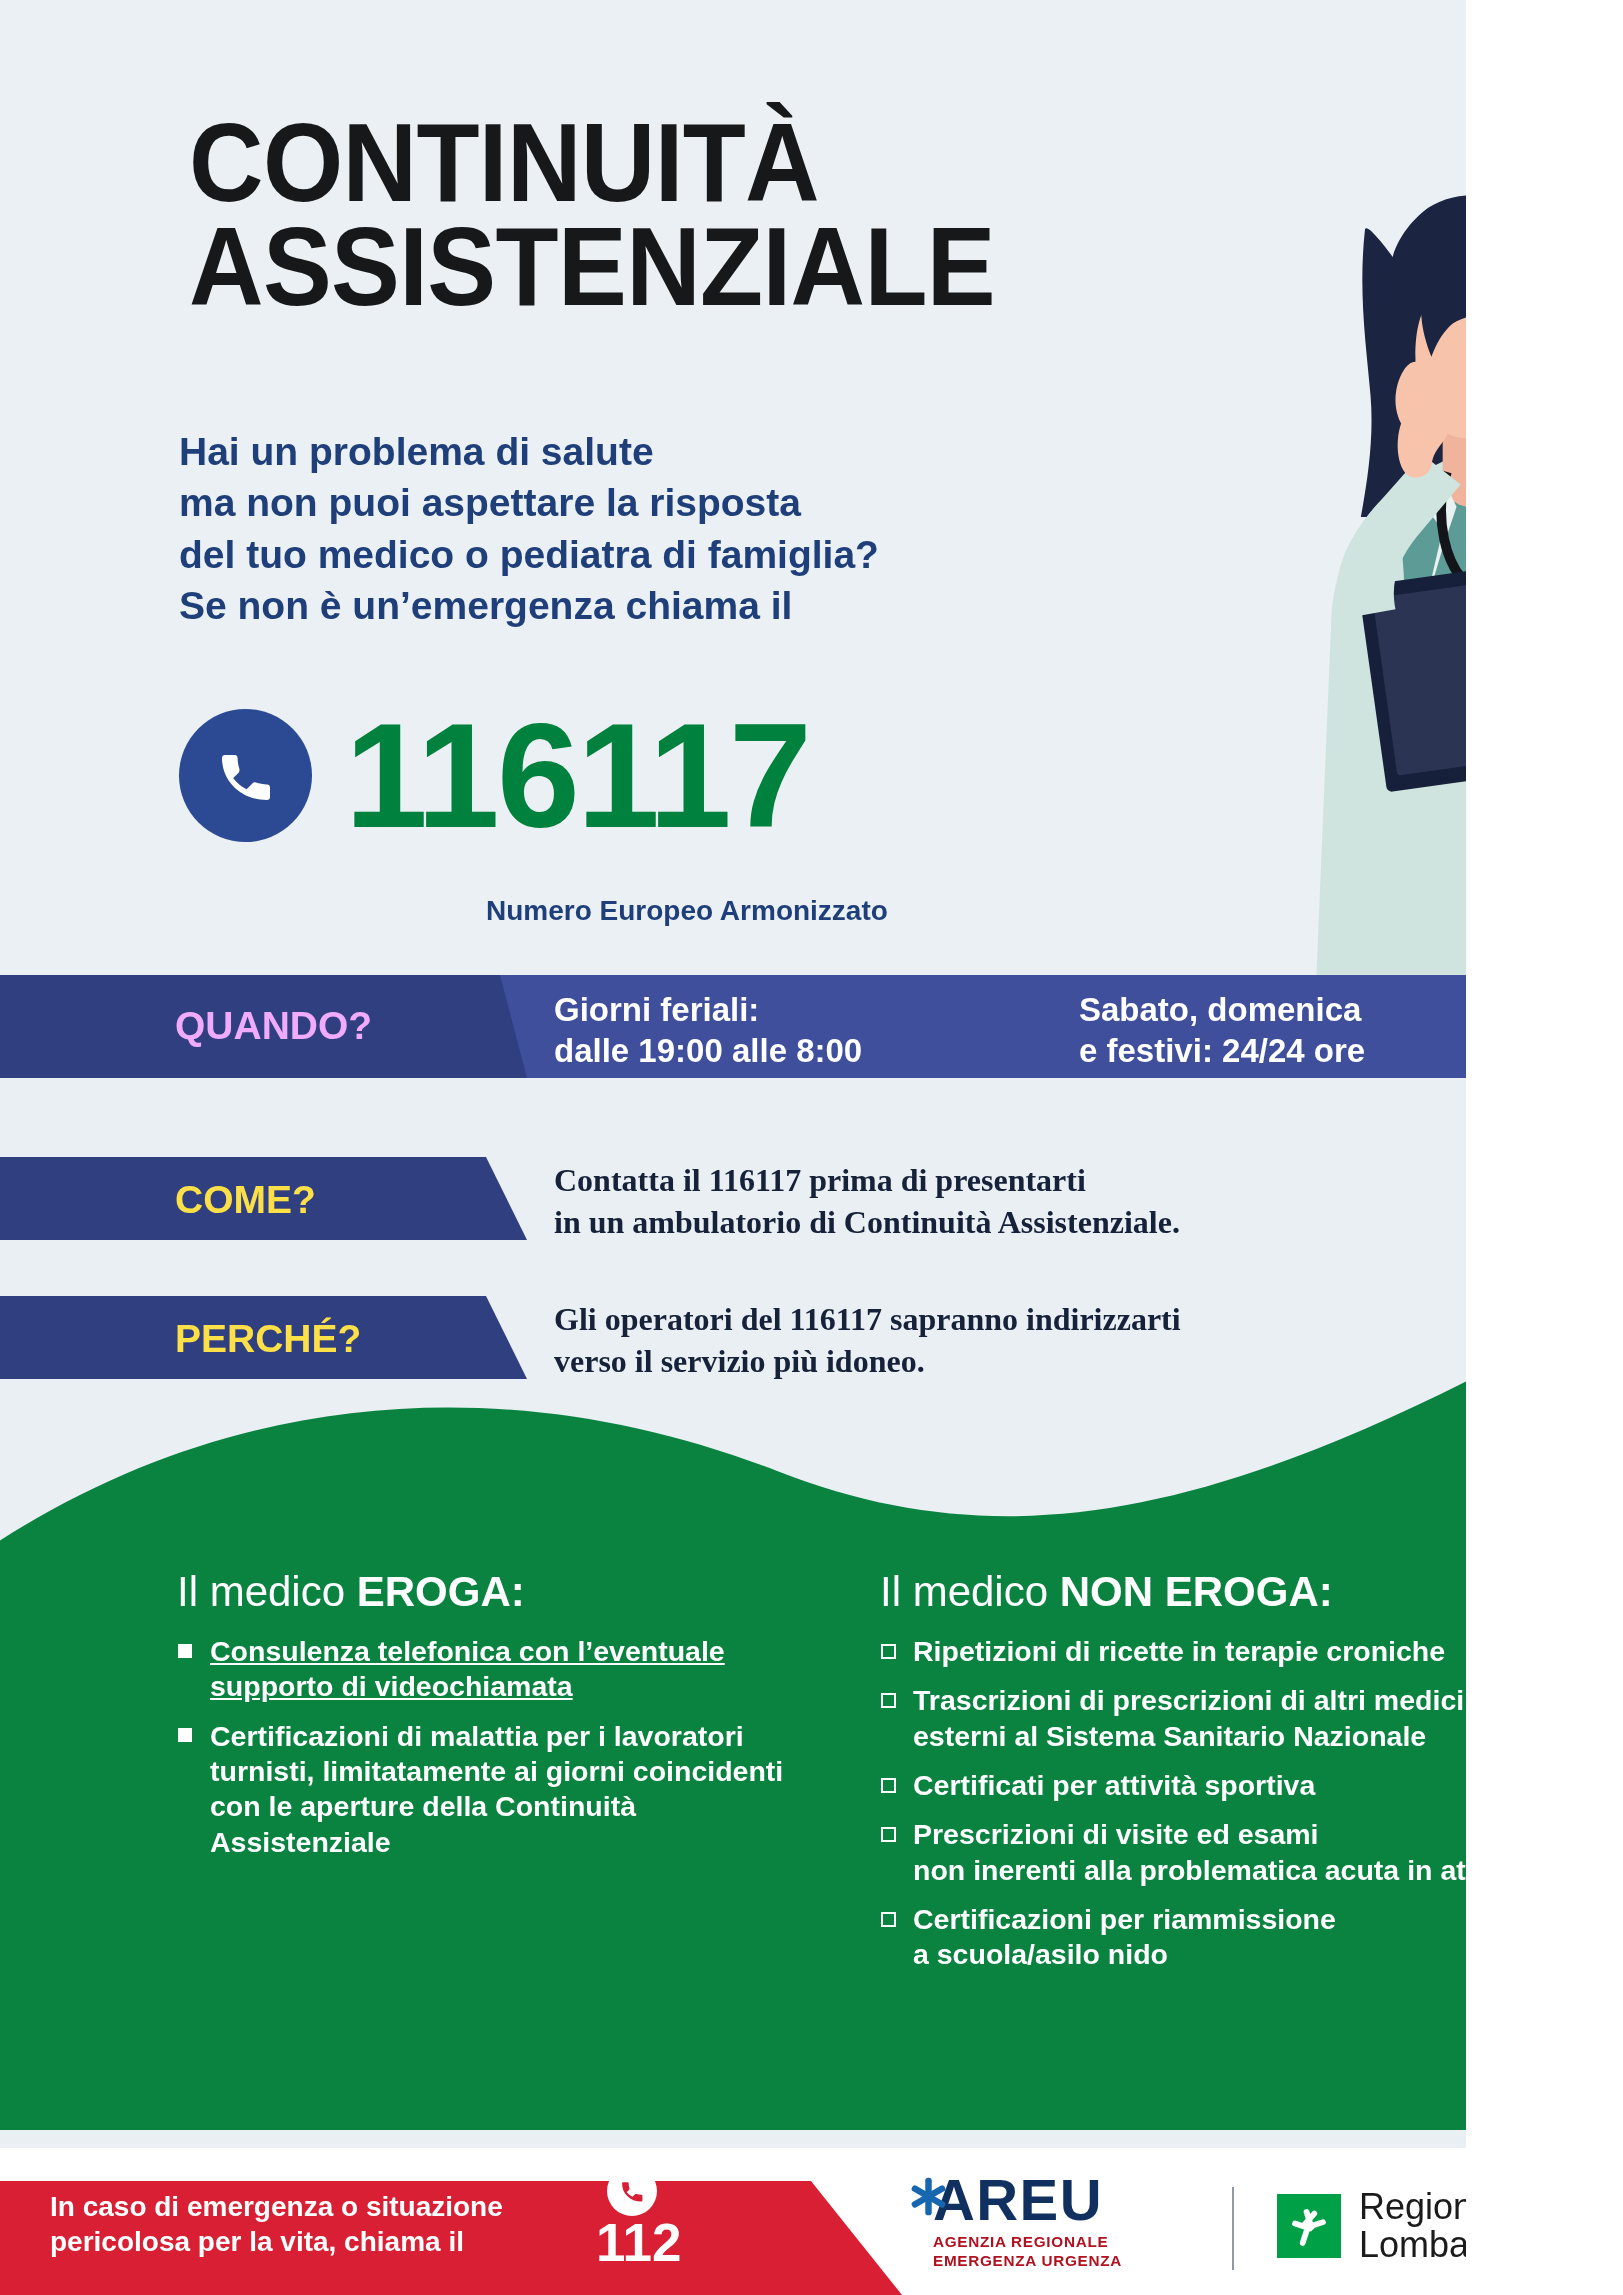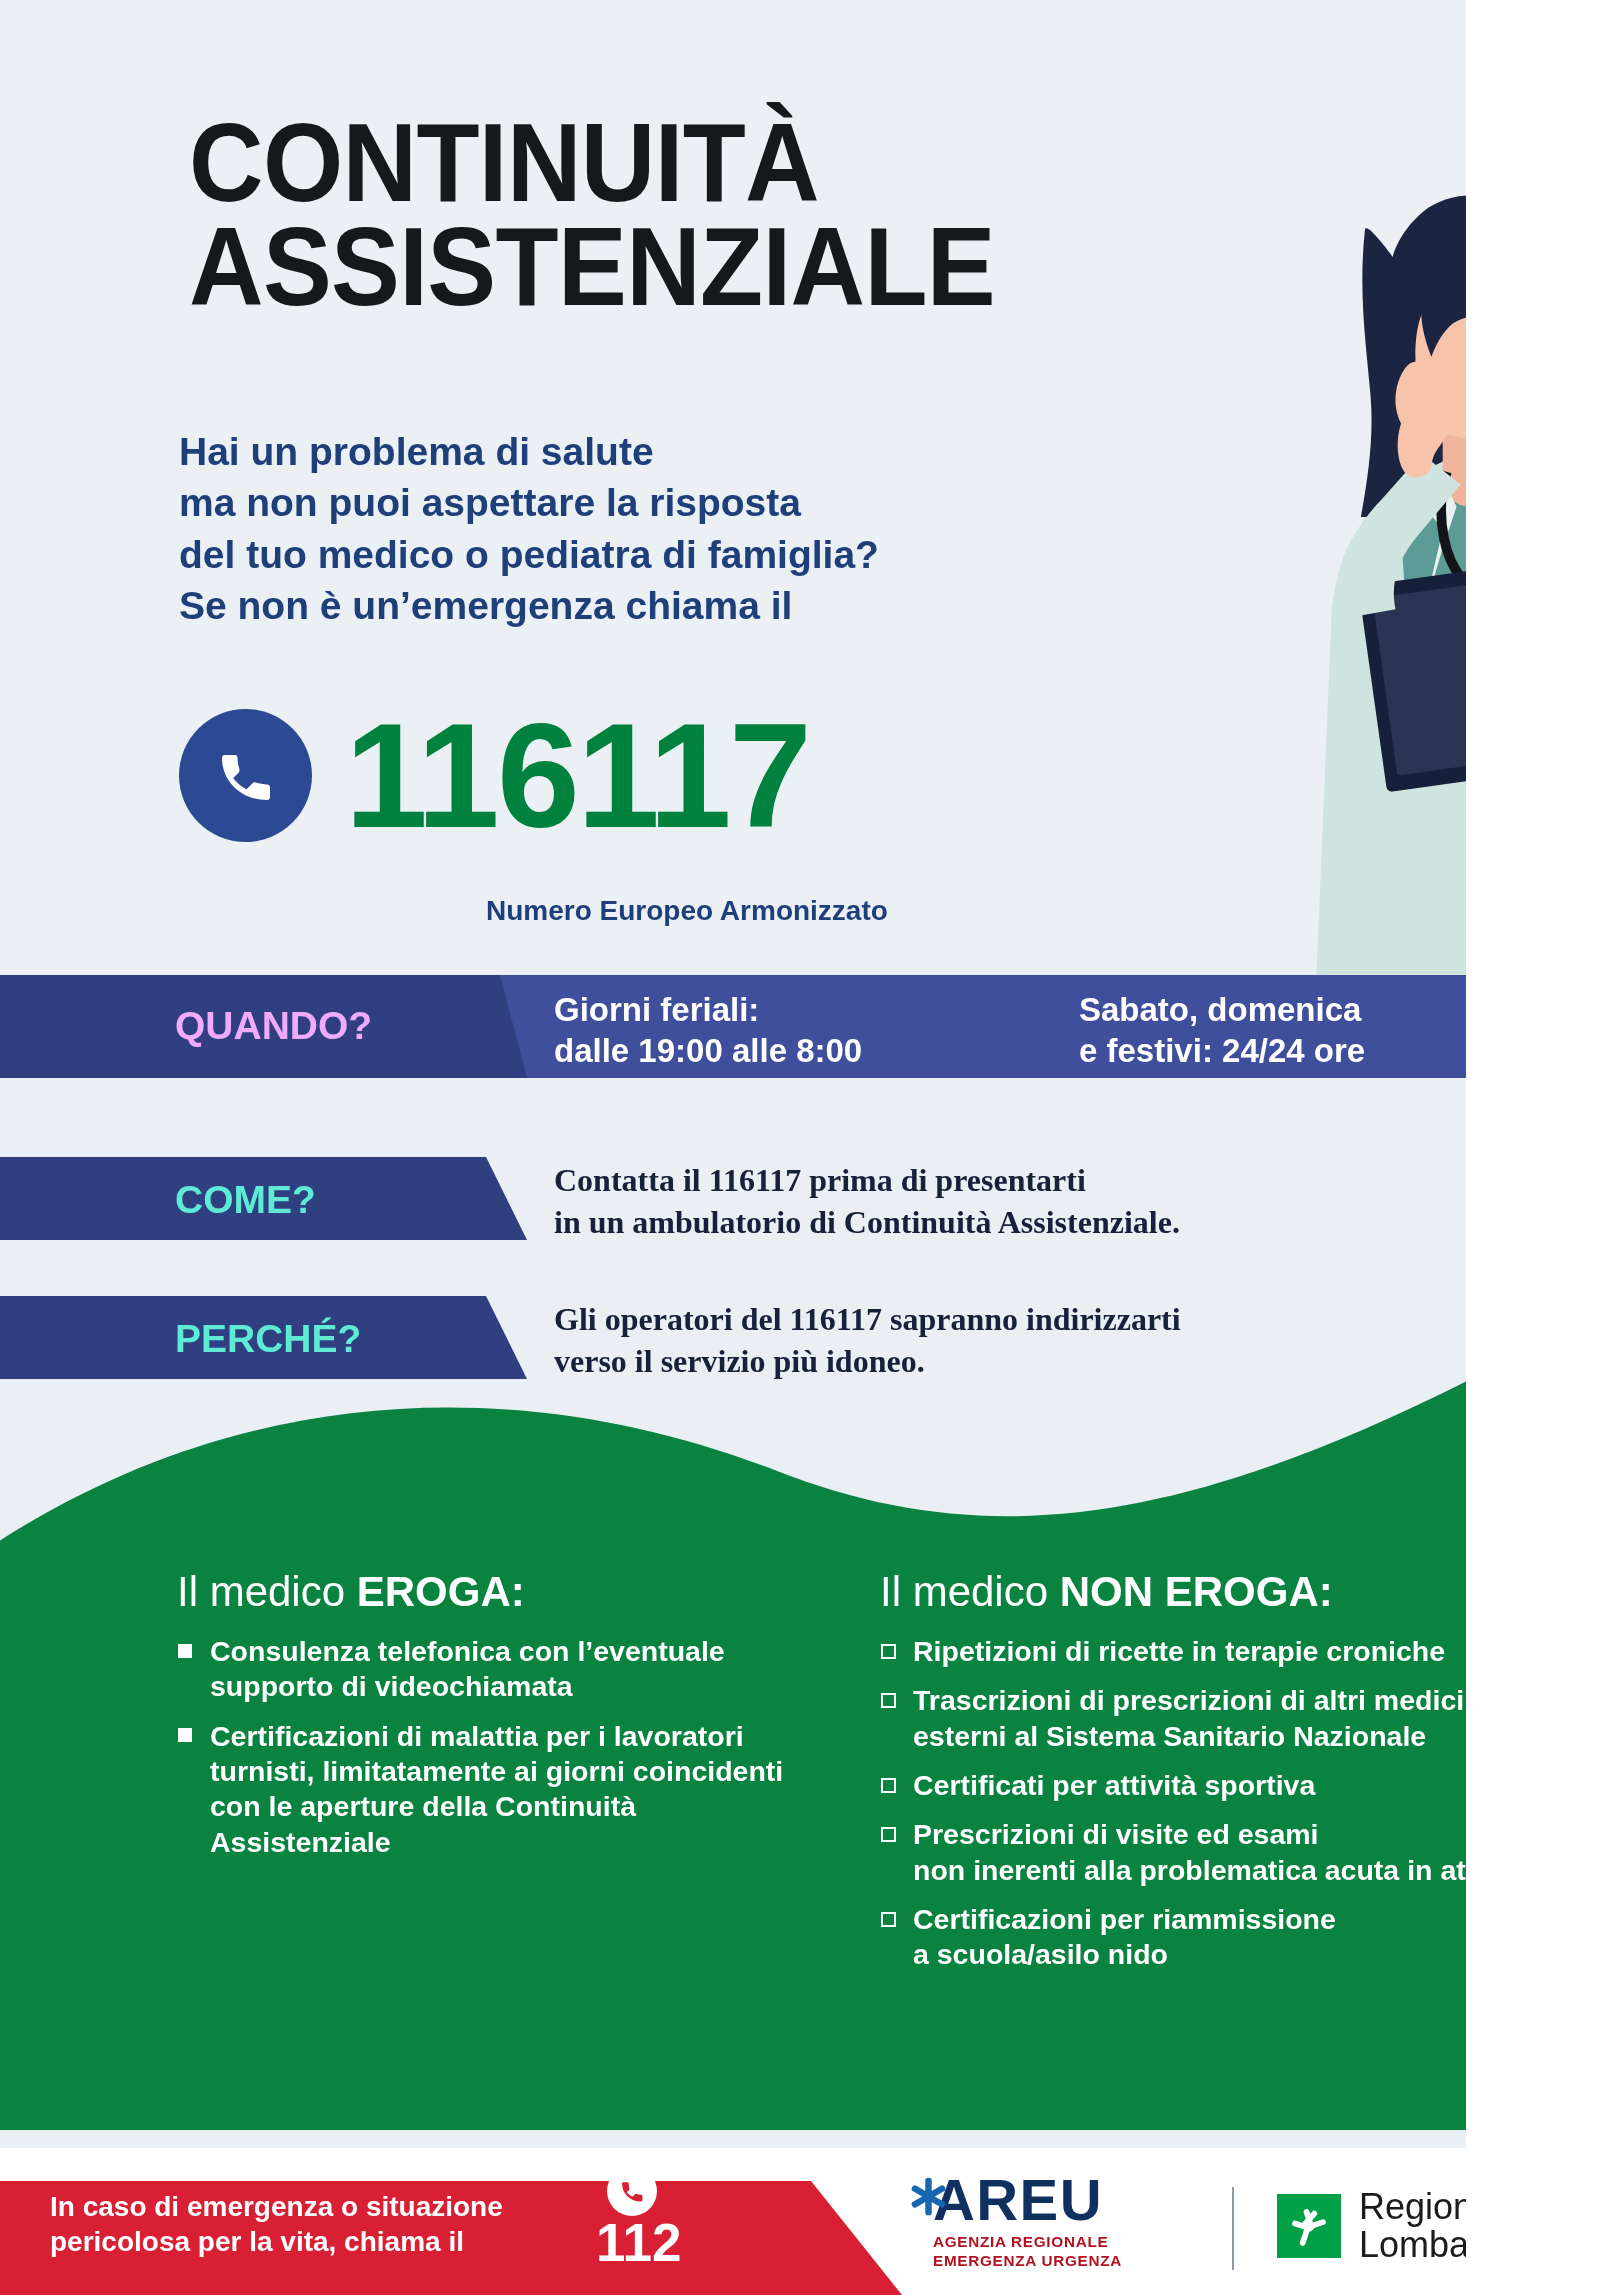--- a/index.html
+++ b/index.html
@@ -155,21 +155,21 @@
     position: absolute;
     height: 83px;
     background: #2f3f80;
   }
   .row-tag .tag-text {
     position: absolute;
     left: 175px;
     top: 21px;
     font-weight: bold;
     font-size: 39px;
-    color: #5eead4;
+    color: #fde047;
     font-family: "Liberation Sans Narrow", "Liberation Sans", sans-serif;
   }
   .row-body {
     position: absolute;
     font-weight: bold;
     font-size: 32px;
     line-height: 1.3;
     color: #16213a;
     font-family: Liberation Serif, serif;
   }
@@ -426,21 +426,21 @@
     <path fill="#0a8240" d="M0 400 C 360 170, 760 160, 1120 300 C 1500 450, 1840 330, 2339 50 L 2339 1250 L 0 1250 Z"></path>
   </svg>
 
   <div class="lists">
 
     <div class="col left">
       <div class="col-head">
         <span>Il medico </span><b>EROGA:</b>
       </div>
       <ul class="bullets">
-        <li><span class="sq"></span><span style="white-space: pre-line;">Consulenza telefonica con l’eventuale
+        <li><span class="sq"></span><span style="white-space: pre-line; text-decoration: underline;">Consulenza telefonica con l’eventuale
 supporto di videochiamata</span></li>
         <li><span class="sq"></span></li>
         <li><span class="sq"></span></li>
         <li><span class="sq"></span><span style="white-space: pre-line;">Certificazioni di malattia per i lavoratori
 turnisti, limitatamente ai giorni coincidenti
 con le aperture della Continuità
 Assistenziale</span></li>
       </ul>
     </div>
 

